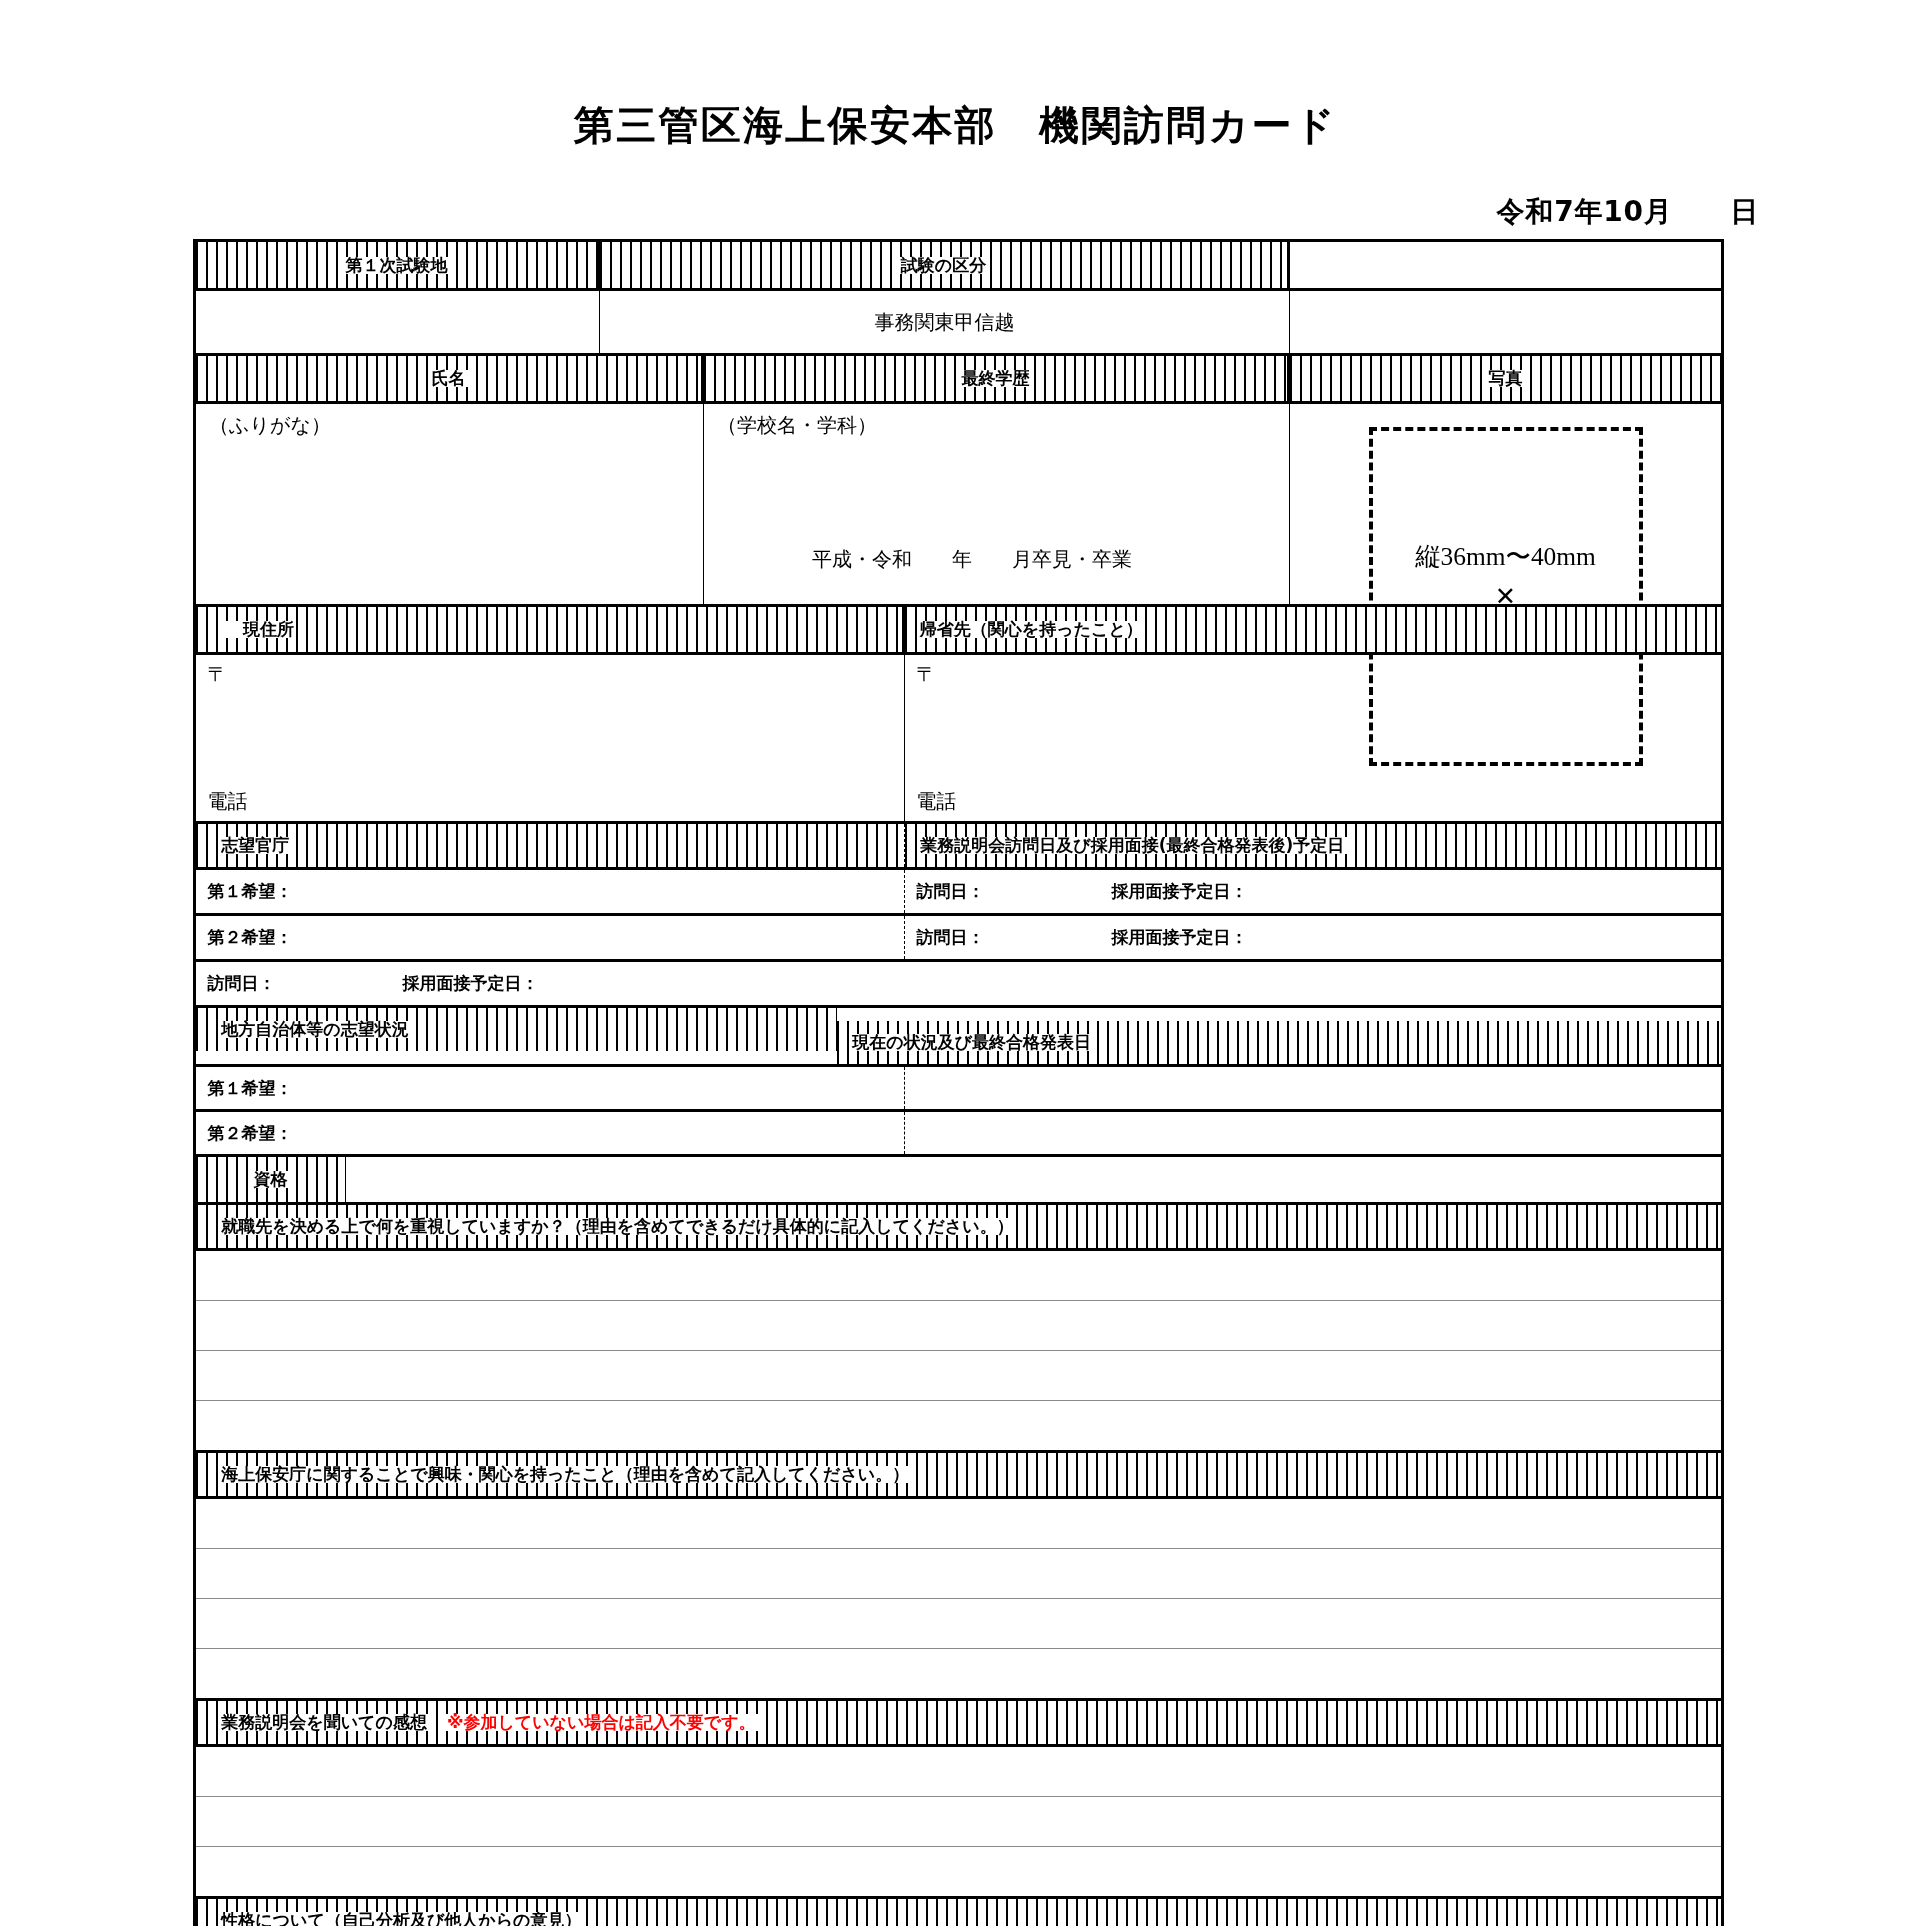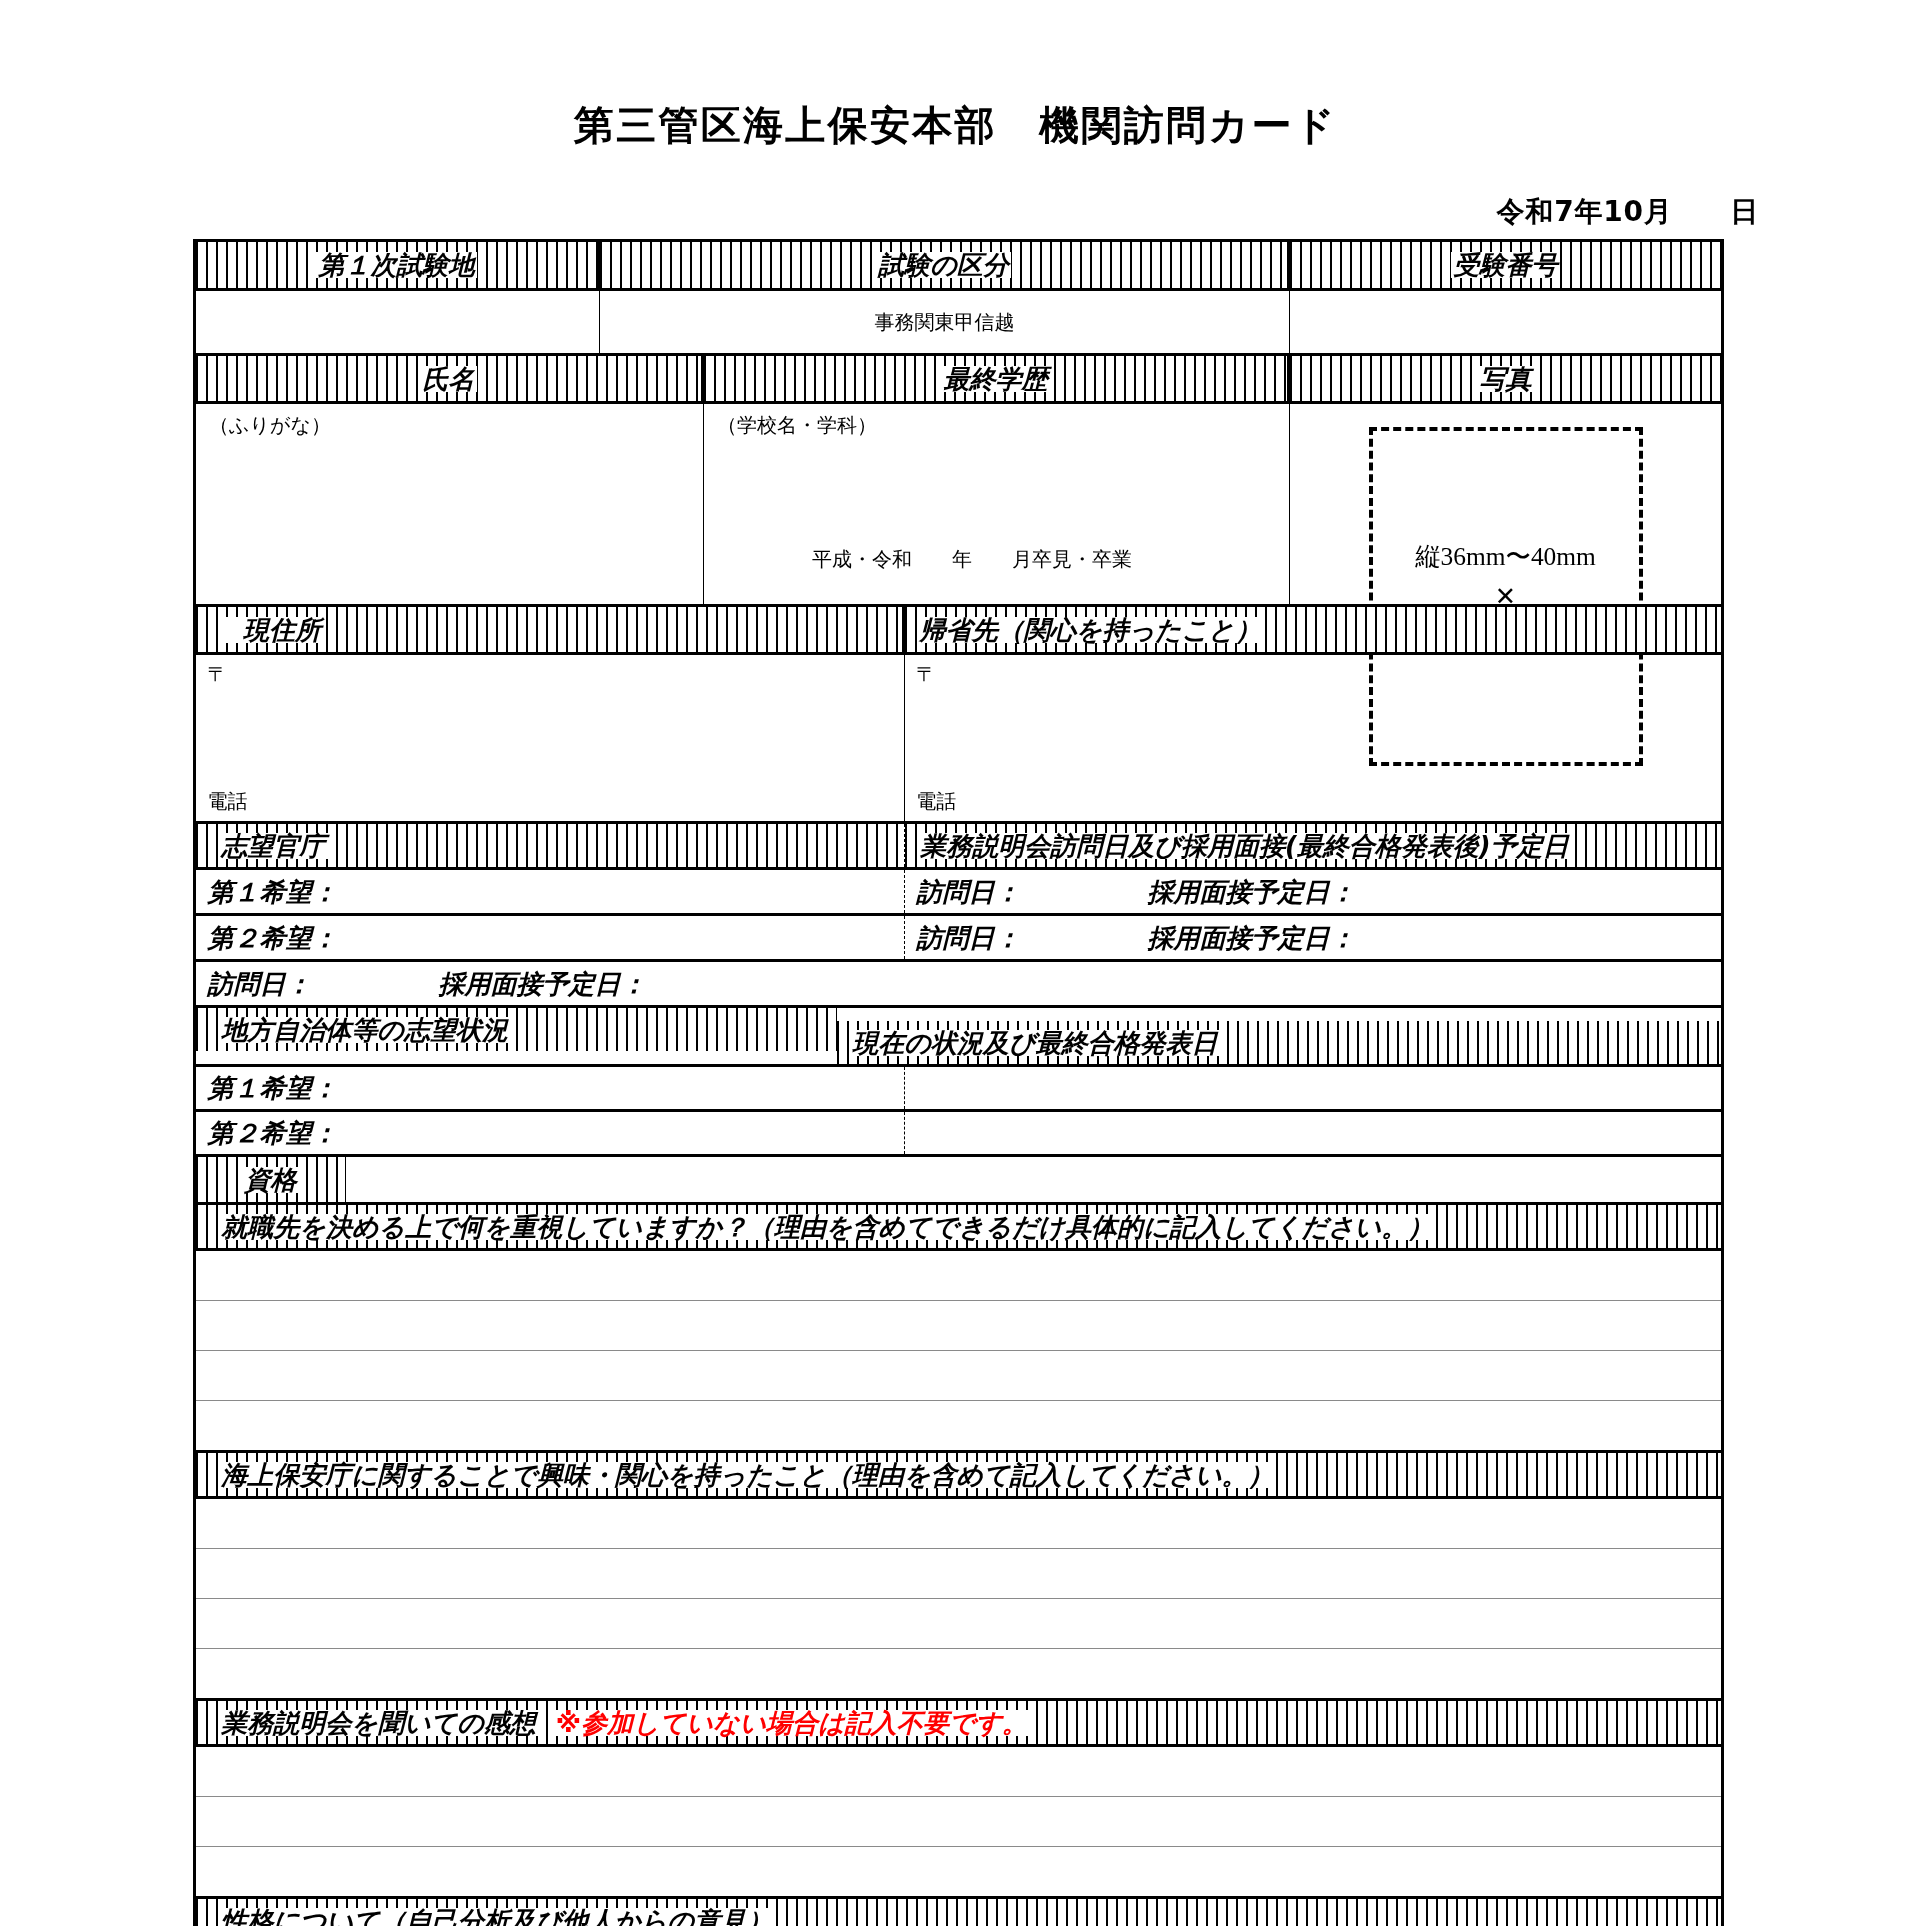--- a/index.html
+++ b/index.html
@@ -44,23 +44,22 @@
   }
   .hatch > .t{
     background:#fff;
     display:inline-block;
     padding:0 2.3px;
     position:relative;
   }
 
   .lbl{
     font-family:"DejaVu Sans","Liberation Sans",sans-serif;
-    font-weight:bold;font-size:26px;line-height:1.0;
+    font-weight:bold;font-size:17px;line-height:1.0;
     white-space:pre;
-    font-style:italic;
   }
   .plain{
     font-family:"DejaVu Sans","Liberation Sans",sans-serif;
     font-size:20px;line-height:1.0;white-space:pre;font-weight:normal;
   }
 
   .bt{border-top:3.5px solid #000;}
   .br{border-right:3.5px solid #000;}
   .br-thin{border-right:1.5px solid #000;}
   .br-dash{border-right:1.9px dashed #000;}
@@ -91,23 +90,20 @@
 
   <div class="frame">
 
     <div class="row">
       <div class="cell hatch center br" style="width:404px;height:46px;">
         <span class="t lbl">第１次試験地</span>
       </div>
       <div class="cell hatch center br" style="width:690px;height:46px;">
         <span class="t lbl">試験の区分</span>
       </div>
-      <div class="cell hatch center" style="width:431px;height:46px;">
-        <span class="t lbl">受験番号</span>
-      </div>
     </div>
 
     <div class="row bt">
       <div class="cell br-thin center" style="width:404px;height:62px;">
         <span class="plain"></span>
       </div>
       <div class="cell br-thin center" style="width:690px;height:62px;">
         <span class="plain">事務関東甲信越</span>
       </div>
       <div class="cell center" style="width:431px;height:62px;">

